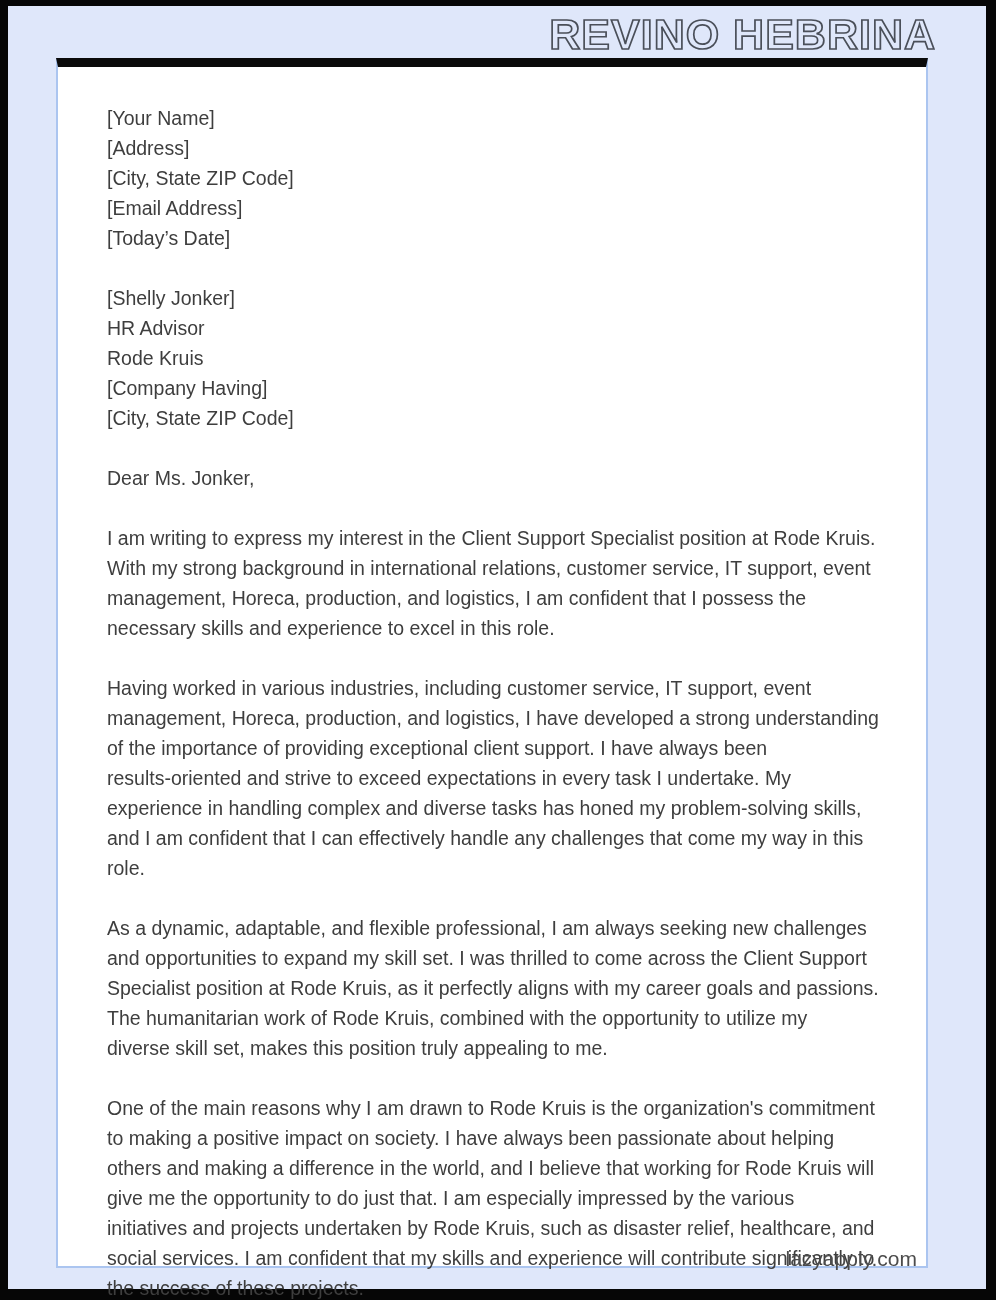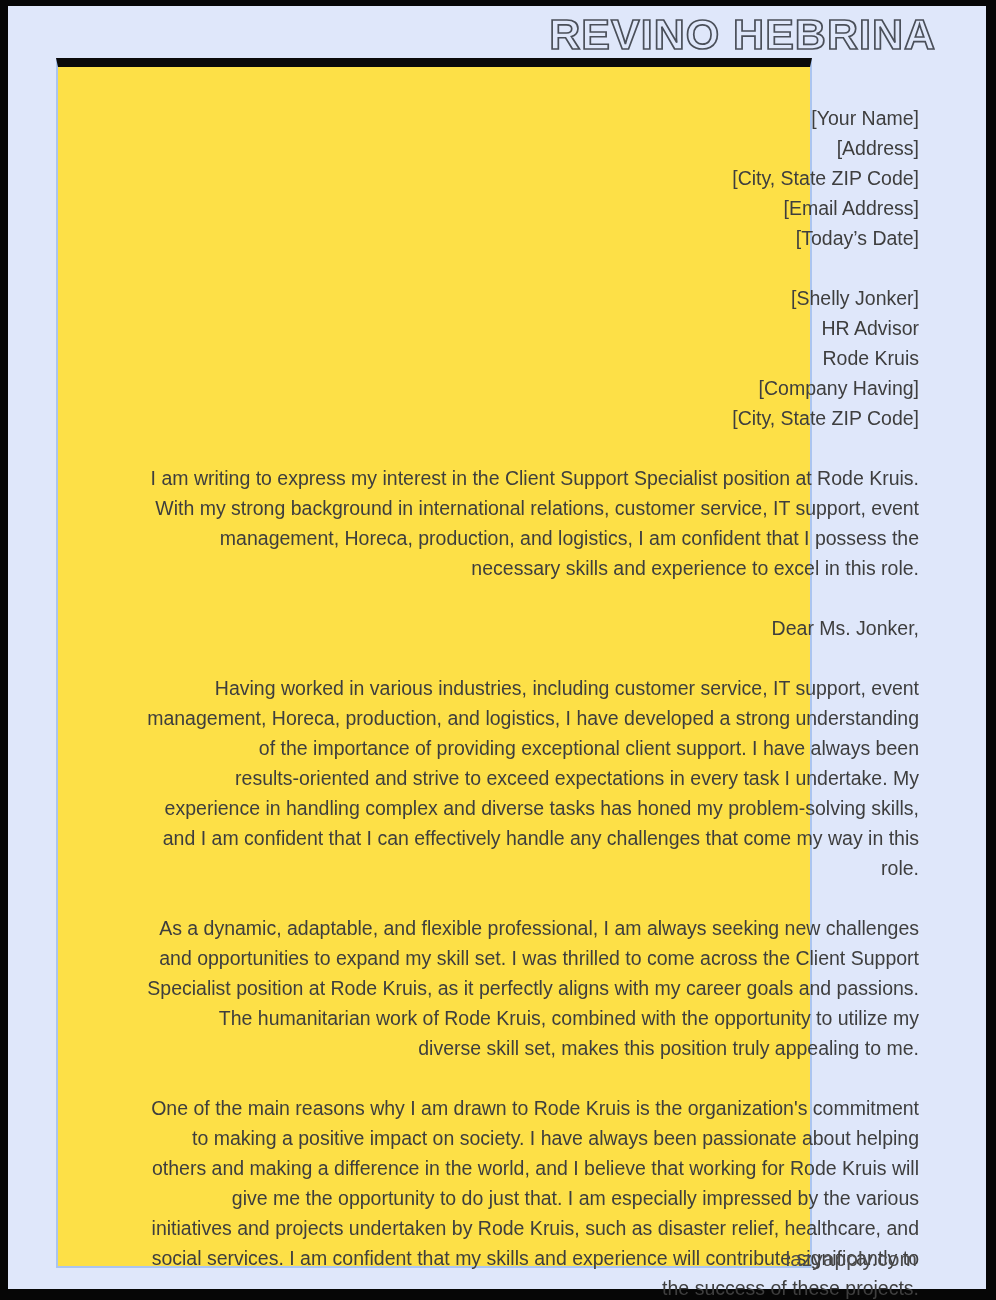--- a/index.html
+++ b/index.html
@@ -9,42 +9,41 @@
     background: #000;
     overflow: hidden;
   }
   .frame {
     position: absolute;
     left: 0; top: 0;
     width: 996px; height: 1300px;
     background: #dfe7fa;
     border: solid #060606;
     border-width: 6px 10px 11px 8px;
-    text-align: right;
   }
   .header-name {
     position: absolute;
     top: 4px;
     right: 50px;
     height: 48px;
     line-height: 48px;
     font-size: 43px;
     font-weight: 700;
     letter-spacing: 1px;
     color: transparent;
     -webkit-text-stroke: 1.7px #4a4f59;
     white-space: nowrap;
   }
   .page {
     position: absolute;
     left: 48px;
     top: 52px;
-    width: 756px;
+    width: 872px;
     height: 1210px;
-    background: #fde047;
+    background: #ffffff;
     border-top: 9px solid #0a0a0a;
     border-left: 2px solid #abc5f0;
     border-right: 2px solid #abc5f0;
     border-bottom: 2px solid #abc5f0;
     overflow: visible;
   }
   .letter {
     position: absolute;
     left: 49px;
     top: 36px;
@@ -83,26 +82,26 @@
 [City, State ZIP Code]
 [Email Address]
 [Today’s Date]</div>
 
       <div class="block">[Shelly Jonker]
 HR Advisor
 Rode Kruis
 [Company Having]
 [City, State ZIP Code]</div>
 
+      <div class="block">Dear Ms. Jonker,</div>
+
       <div class="block">I am writing to express my interest in the Client Support Specialist position at Rode Kruis.
 With my strong background in international relations, customer service, IT support, event
 management, Horeca, production, and logistics, I am confident that I possess the
 necessary skills and experience to excel in this role.</div>
-
-      <div class="block">Dear Ms. Jonker,</div>
 
       <div class="block">Having worked in various industries, including customer service, IT support, event
 management, Horeca, production, and logistics, I have developed a strong understanding
 of the importance of providing exceptional client support. I have always been
 results-oriented and strive to exceed expectations in every task I undertake. My
 experience in handling complex and diverse tasks has honed my problem-solving skills,
 and I am confident that I can effectively handle any challenges that come my way in this
 role.</div>
 
       <div class="block">As a dynamic, adaptable, and flexible professional, I am always seeking new challenges

